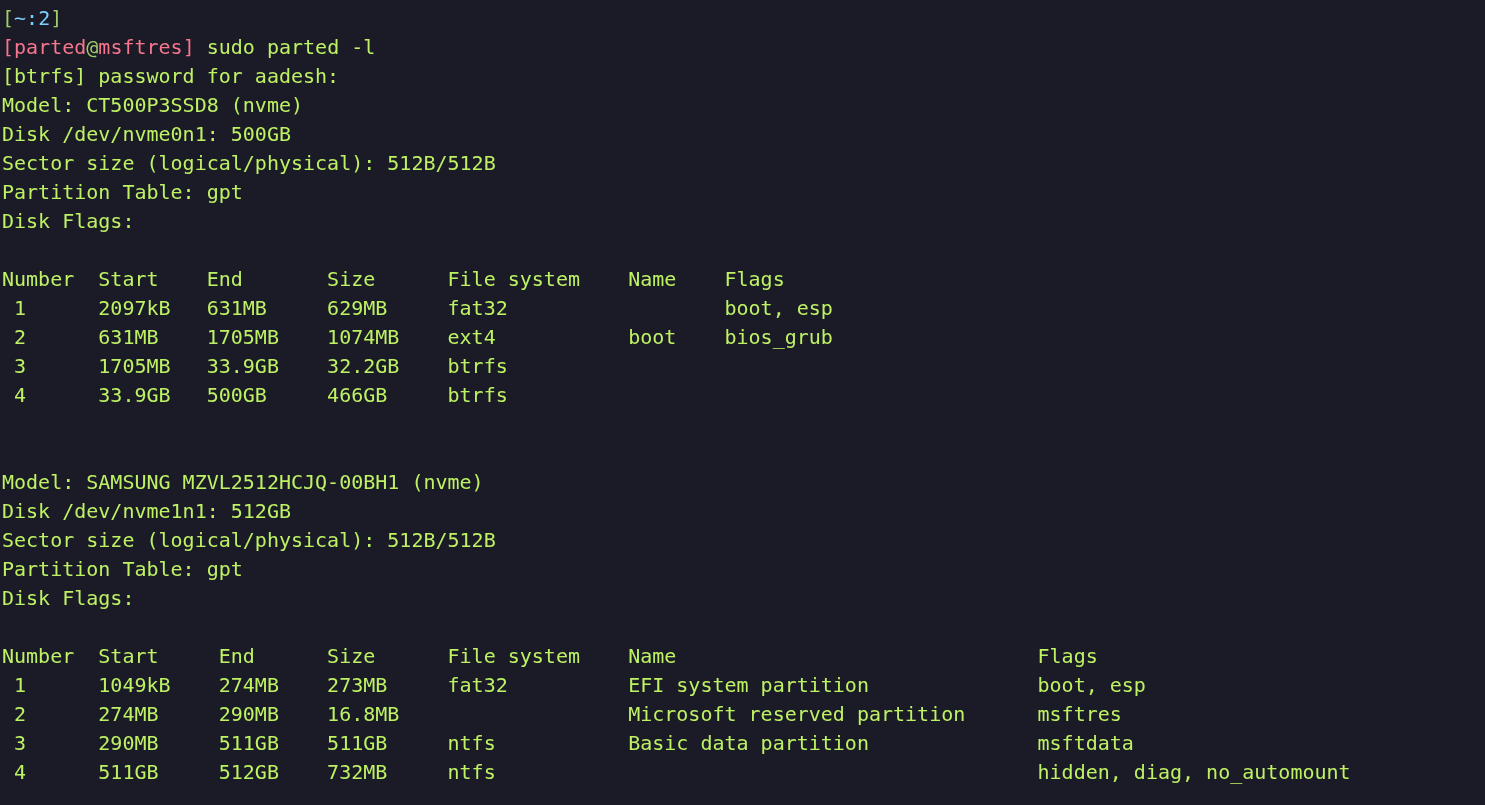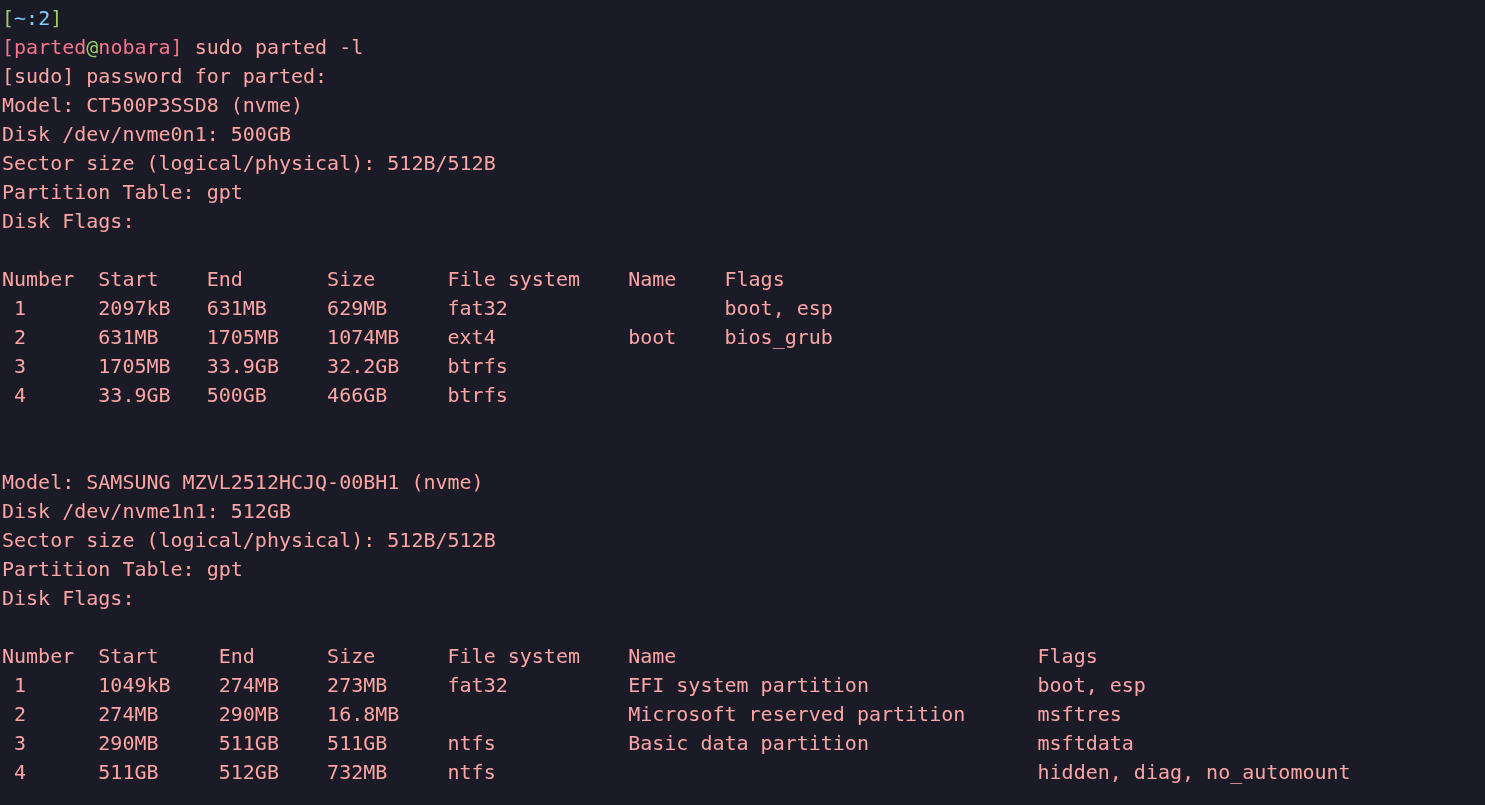--- a/index.html
+++ b/index.html
@@ -14,28 +14,28 @@
     height: 805px;
     overflow: hidden;
   }
   .terminal {
     padding: 4px 2px;
     white-space: pre;
   }
   .green { color: #9ece6a; }
   .red   { color: #f7768e; }
   .cyan  { color: #7dcfff; }
-  .fg    { color: #fca5a5; }
+  .fg    { color: #bef264; }
 </style>
 </head>
 <body>
 
 <div class="terminal"><span class="green">[</span><span class="cyan">~:2</span><span class="green">]</span>
-<span class="red">[</span><span class="red">parted</span><span class="green">@</span><span class="red">nobara</span><span class="red">]</span> <span class="fg">sudo parted -l</span>
-<span class="fg">[sudo] password for parted:</span>
+<span class="red">[</span><span class="red">parted</span><span class="green">@</span><span class="red">msftres</span><span class="red">]</span> <span class="fg">sudo parted -l</span>
+<span class="fg">[btrfs] password for aadesh:</span>
 <span id="disks-out" class="fg">Model: CT500P3SSD8 (nvme)
 Disk /dev/nvme0n1: 500GB
 Sector size (logical/physical): 512B/512B
 Partition Table: gpt
 Disk Flags:
 
 Number  Start    End       Size      File system    Name    Flags
  1      2097kB   631MB     629MB     fat32                  boot, esp
  2      631MB    1705MB    1074MB    ext4           boot    bios_grub
  3      1705MB   33.9GB    32.2GB    btrfs                  

